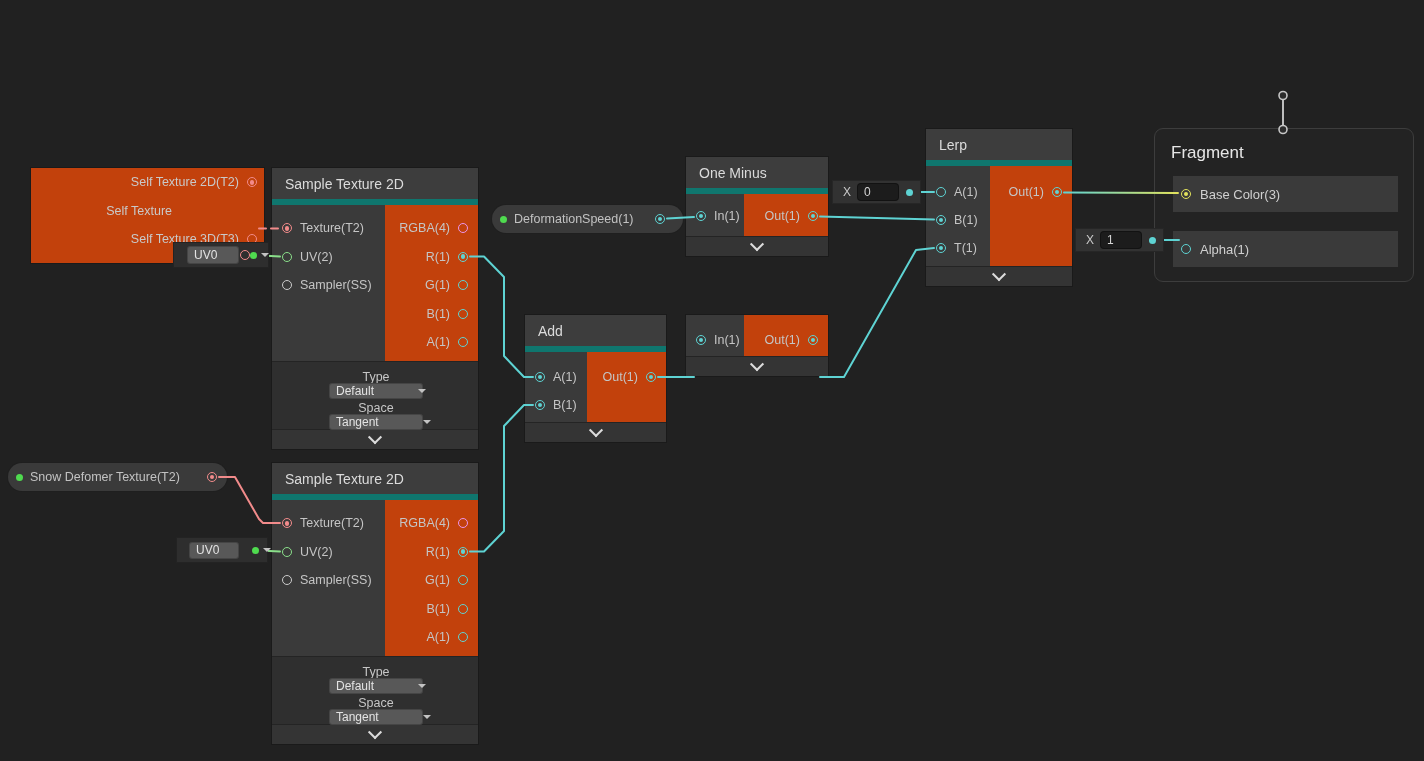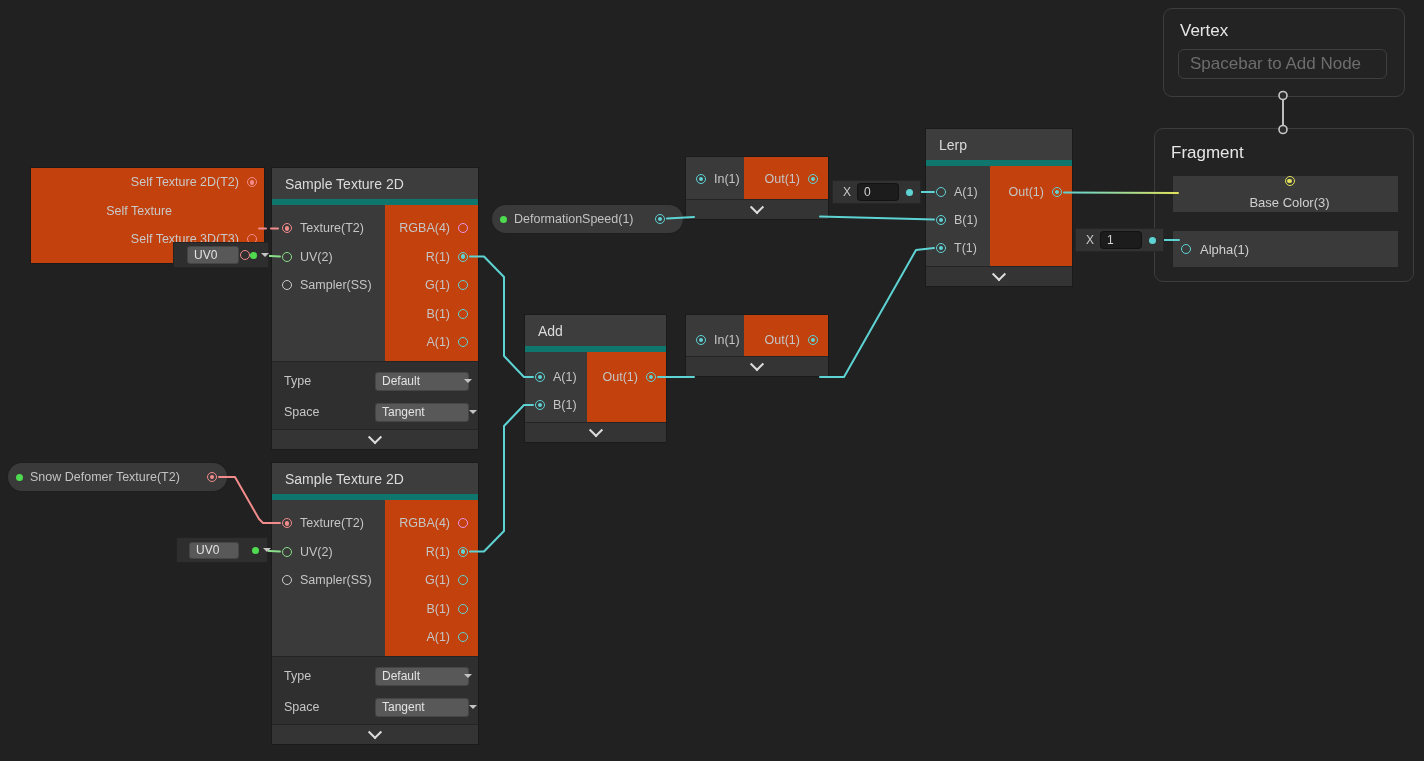--- a/index.html
+++ b/index.html
@@ -13,21 +13,21 @@
   .incol{position:absolute;left:0;top:0;background:#3a3a3a;box-sizing:border-box;padding-top:9px;}
   .irow{height:28.5px;display:flex;align-items:center;gap:8px;padding-left:10px;
         font-size:12.5px;color:#c5c5c5;}
   .outstack{position:absolute;top:0;right:0;padding-top:9px;}
   .orow{height:28.5px;display:flex;align-items:center;justify-content:flex-end;gap:8px;
         padding-right:10px;font-size:12.5px;color:#c5c5c5;}
   .outarea{position:absolute;right:0;height:28px;display:flex;align-items:center;gap:8px;
         padding-right:10px;font-size:12.5px;color:#c5c5c5;}
   .opts{background:#2f2f2f;height:68px;border-top:1px solid #242424;box-sizing:border-box;}
   .optrow{height:22px;margin:8px 10px 0 12px;display:flex;align-items:center;
-          justify-content:space-between;font-size:12.5px;color:#c6c6c6;}
+          justify-content:space-between;font-size:12.5px;color:#c6c6c6;flex-direction:column;}
   .optrow + .optrow{margin-top:9px;}
   .strip{height:20px;background:#343434;border-top:1px solid #242424;display:flex;
          align-items:center;justify-content:center;box-sizing:border-box;}
   .chev{width:8px;height:8px;border-right:2.4px solid #dcdcdc;border-bottom:2.4px solid #dcdcdc;
         transform:rotate(45deg) translate(-2px,-2px);}
   
   .rrow{height:28.5px;display:flex;align-items:center;justify-content:flex-end;gap:8px;
         padding-right:7px;font-size:12.5px;color:#c9c9c9;}
   .rrow.trunc{padding-right:92px;}
   
@@ -214,20 +214,21 @@
             <span class="dd-arrow"></span>
           </div>
         </div>
     </div>
     <div class="strip">
         <span class="chev"></span>
       </div>
   </div>
 
   <div class="node" style="left:686px;top:157px;width:142px;">
+    <div class="ntitle">One Minus</div>
     <div class="sbody" style="height:42px;">
       <div class="incol" style="width:58px;height:42px;padding-top:8px;">
         <div class="irow" style="height:28px;">
             <span class="port p-cyan on"></span>
             <span>In(1)</span>
           </div>
       </div>
       <div class="outarea" style="top:8px;">
           <span>Out(1)</span>
           <span class="port p-cyan on"></span>
@@ -299,28 +300,24 @@
       <div class="outarea" style="top:12px;">
           <span>Out(1)</span>
           <span class="port p-cyan on"></span>
         </div>
     </div>
     <div class="strip">
         <span class="chev"></span>
       </div>
   </div>
 
-  <div class="cblock" style="left:1163px;top:8px;width:240px;height:87px;">
-    <div class="ctitle" style="top:12px;">Vertex</div>
-    <div class="vph" style="left:14px;top:40px;width:209px;height:30px;">Spacebar to Add Node</div>
-  </div>
 
   <div class="cblock" style="left:1154px;top:128px;width:258px;height:152px;">
     <div class="ctitle" style="top:14px;">Fragment</div>
-    <div class="frow" style="top:47px;flex-direction:column;">
+    <div class="frow" style="top:47px;">
       <span class="port p-yellow on"></span>
       <span>Base Color(3)</span>
     </div>
     <div class="frow" style="top:102px;">
       <span class="port p-cyan"></span>
       <span>Alpha(1)</span>
     </div>
   </div>
 
   <div class="pill" style="left:492px;top:205px;width:191px;">

